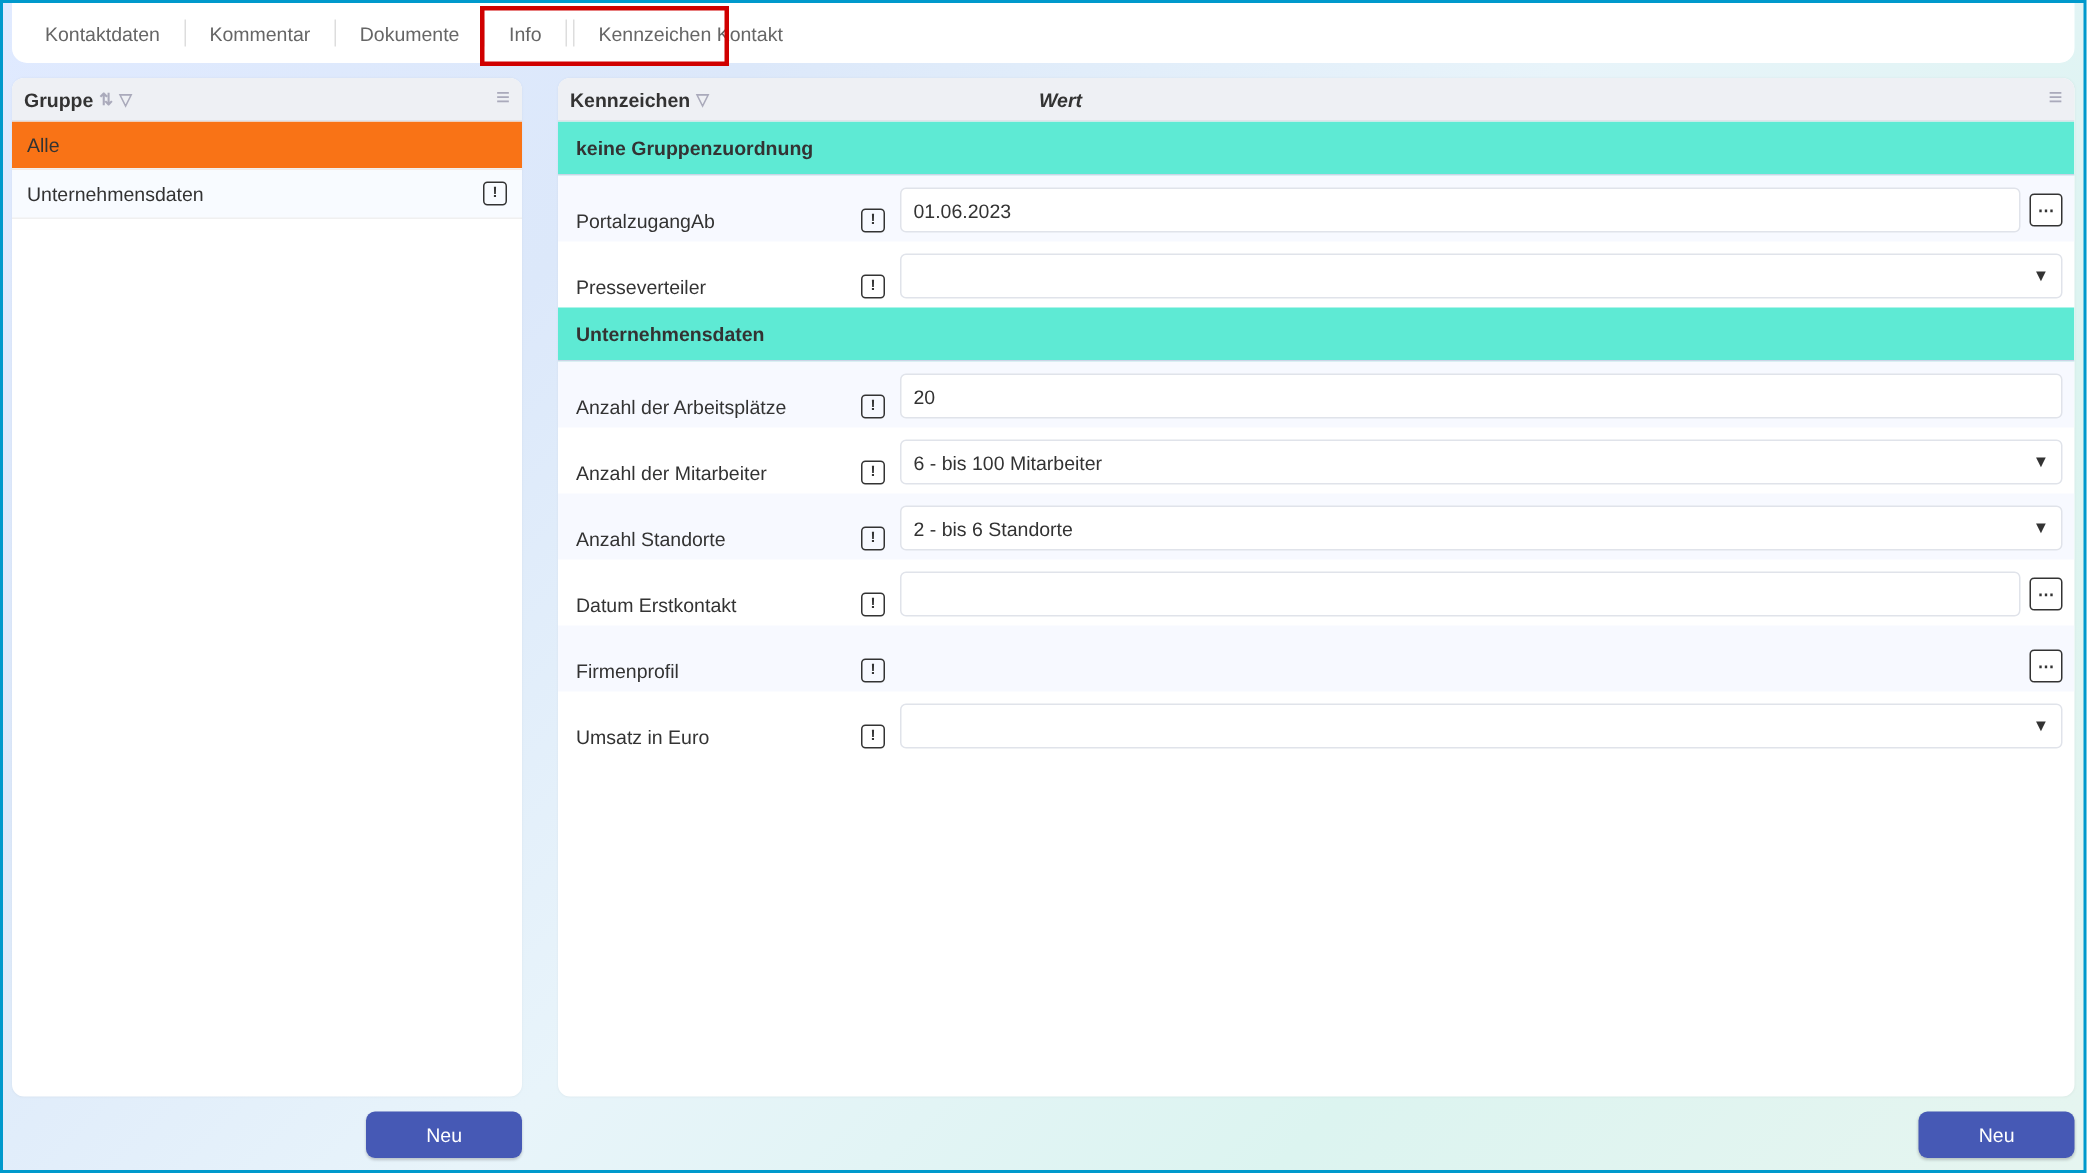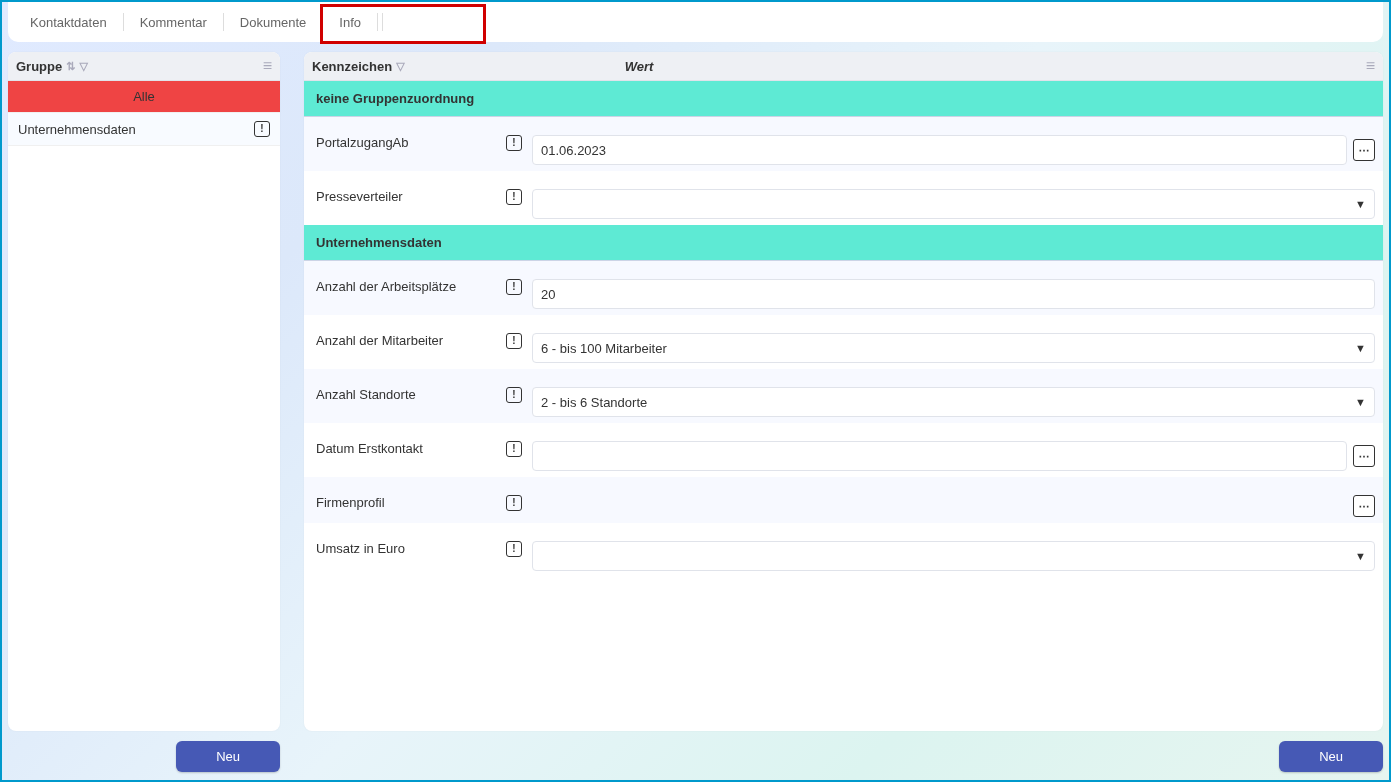--- a/index.html
+++ b/index.html
@@ -40,21 +40,21 @@
     z-index: 50;
   }
   .workspace {
     flex: 1;
     display: flex;
     gap: 24px;
     padding: 0 6px 6px 6px;
     min-height: 0;
   }
   .panel-col { display:flex; flex-direction:column; min-height:0; }
-  .left-col { width: 272px; }
+  .left-col { width: 340px; }
   .right-col { flex: 1; }
   .panel {
     background: #fff;
     border-radius: 8px;
     flex: 1;
     display: flex; flex-direction: column;
     min-height: 0;
     overflow: hidden;
     box-shadow: 0 0 2px rgba(0,0,0,0.05);
   }
@@ -87,22 +87,22 @@
     display:inline-flex; align-items:center; justify-content:center;
     font-size:10px; font-weight:bold; line-height:1;
   }
   .section-header {
     background: #5eead4;
     padding: 10px 12px;
     font-weight: 600;
     border-bottom: 1px solid #ccd4e6;
   }
   .data-row {
-    display:flex; align-items:flex-start;
-    padding: 18px 8px 6px 12px;
+    display:flex; align-items:flex-end;
+    padding: 2px 8px 6px 12px;
     min-height: 44px;
   }
   .data-row.alt { background: #f7f9ff; }
   .data-row .label { width: 190px; padding-right:8px; }
   .info-icon {
     width:16px; height:16px; min-width:16px;
     border:1.5px solid #333; border-radius:3px;
     display:inline-flex; align-items:center; justify-content:center;
     font-size:10px; font-weight:bold; line-height:1;
     margin-right: 10px;
@@ -139,38 +139,39 @@
 <div class="tabbar" id="tabbar">
     <button class="tab">Kontaktdaten</button>
     <div class="tab-sep"></div>
     <button class="tab">Kommentar</button>
     <div class="tab-sep"></div>
     <button class="tab">Dokumente</button>
     <div class="tab-sep"></div>
     <button class="tab">Info</button>
     <div class="tab-sep"></div>
     <div class="tab-sep"></div>
+    <button class="tab">Kennzeichen Kontakt</button>
   </div>
 
 <div class="annotate-box" id="annot" style="left: 320px; top: 4px; width: 166px; height: 40px;"></div>
 
 <div class="workspace">
 
   <div class="panel-col left-col">
     <div class="panel">
       <div class="panel-header">
         <span class="col-label">
           <span>Gruppe</span>
           <span class="sort-icon">⇅</span>
           <span class="filter-icon">▽</span>
         </span>
         <span class="hamburger">≡</span>
       </div>
       <div class="panel-body" id="group-list">
-          <div class="group-row" style="background: #ef4444; justify-content: center;">
+          <div class="group-row" style="background: #f97316;">
             <span>Alle</span>
           </div>
           <div class="group-row" style="background: rgb(248, 251, 255);">
             <span>Unternehmensdaten</span>
             <span class="badge-icon">!</span>
           </div>
         </div>
     </div>
     <div class="footer">
       <button class="btn-primary">Neu</button>

